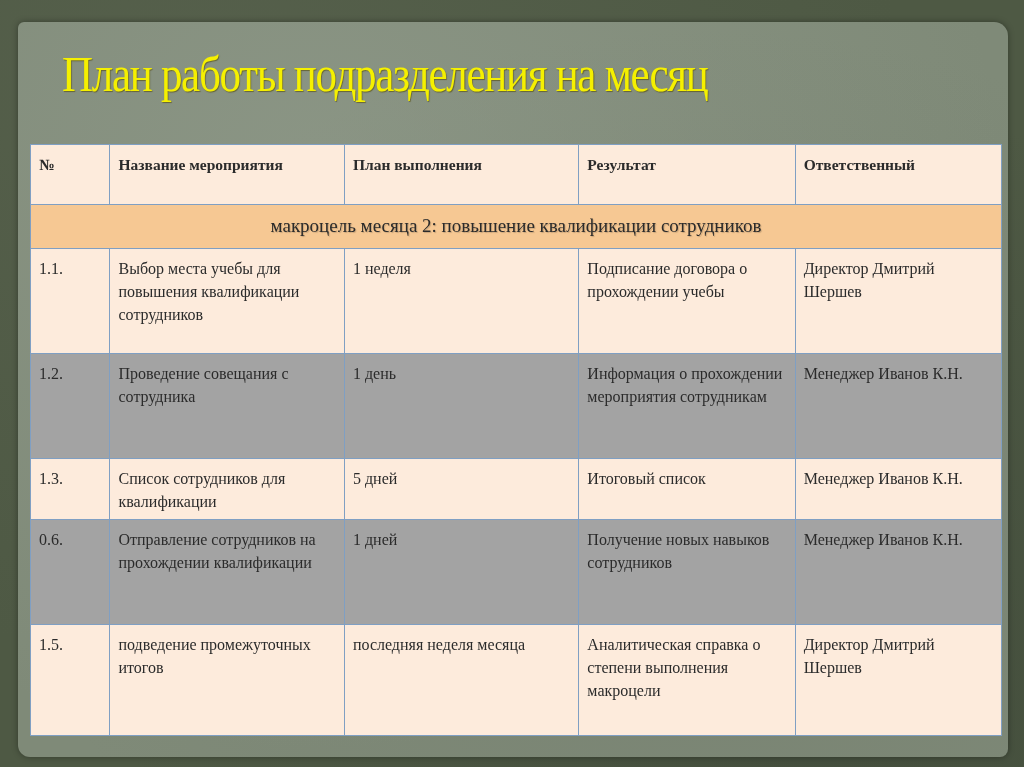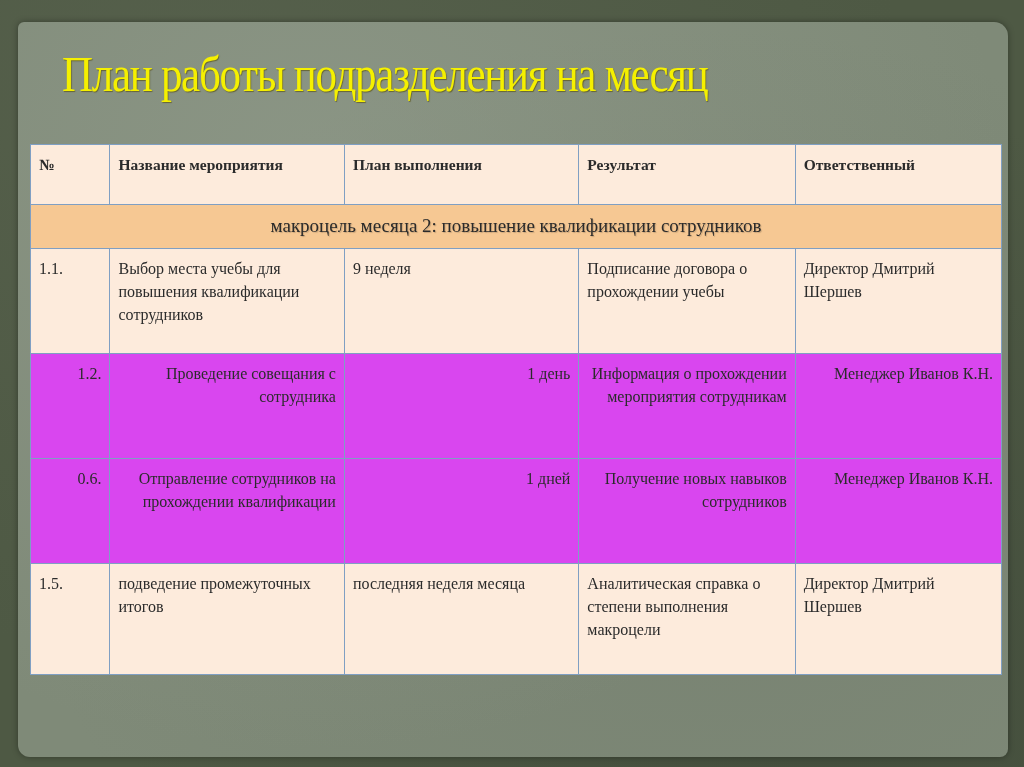--- a/index.html
+++ b/index.html
@@ -53,21 +53,21 @@
       font-weight: bold; font-size: 15.5px;
       background: #fdebdc; color: #2b2b2b;
       height: 45px;
     }
     .c1 { width: 62px; }
     .c2 { width: 216px; }
     .c3 { width: 216px; }
     .c4 { width: 198px; }
     .c5 { width: 188px; }
     tr.light td { background: #fdebdc; margin-left: 16px; }
-    tr.dark td { background: #d946ef; text-align: right; }
+    tr.dark td { background: #a3a3a3; }
     tr.goal td {
       background: #f6c893; text-align: center;
       font-size: 19px; padding: 9px 12px; height: 25px;
       text-shadow: 1px 1px 1px rgba(0,0,0,0.18);
     }
     tr.r1 td { height: 90px; }
     tr.r2 td { height: 90px; }
     tr.r3 td { height: 46px; }
     tr.r4 td { height: 90px; }
     tr.r5 td { height: 96px; }
@@ -88,29 +88,36 @@
     <th class="c3">План выполнения</th>
     <th class="c4">Результат</th>
     <th class="c5">Ответственный</th>
   </tr>
   <tr class="goal">
     <td colspan="5">макроцель месяца 2: повышение квалификации сотрудников</td>
   </tr>
   <tr class="light r1">
     <td>1.1.</td>
     <td>Выбор места учебы для повышения квалификации сотрудников</td>
-    <td>9 неделя</td>
+    <td>1 неделя</td>
     <td>Подписание договора о прохождении учебы</td>
     <td>Директор Дмитрий Шершев</td>
   </tr>
   <tr class="dark r2">
     <td>1.2.</td>
     <td>Проведение совещания с сотрудника</td>
     <td>1 день</td>
     <td>Информация о прохождении мероприятия сотрудникам</td>
+    <td>Менеджер Иванов К.Н.</td>
+  </tr>
+  <tr class="light r3">
+    <td>1.3.</td>
+    <td>Список сотрудников для квалификации</td>
+    <td>5 дней</td>
+    <td>Итоговый список</td>
     <td>Менеджер Иванов К.Н.</td>
   </tr>
   <tr class="dark r4">
     <td>0.6.</td>
     <td>Отправление сотрудников на прохождении квалификации</td>
     <td>1 дней</td>
     <td>Получение новых навыков сотрудников</td>
     <td>Менеджер Иванов К.Н.</td>
   </tr>
   <tr class="light r5">

